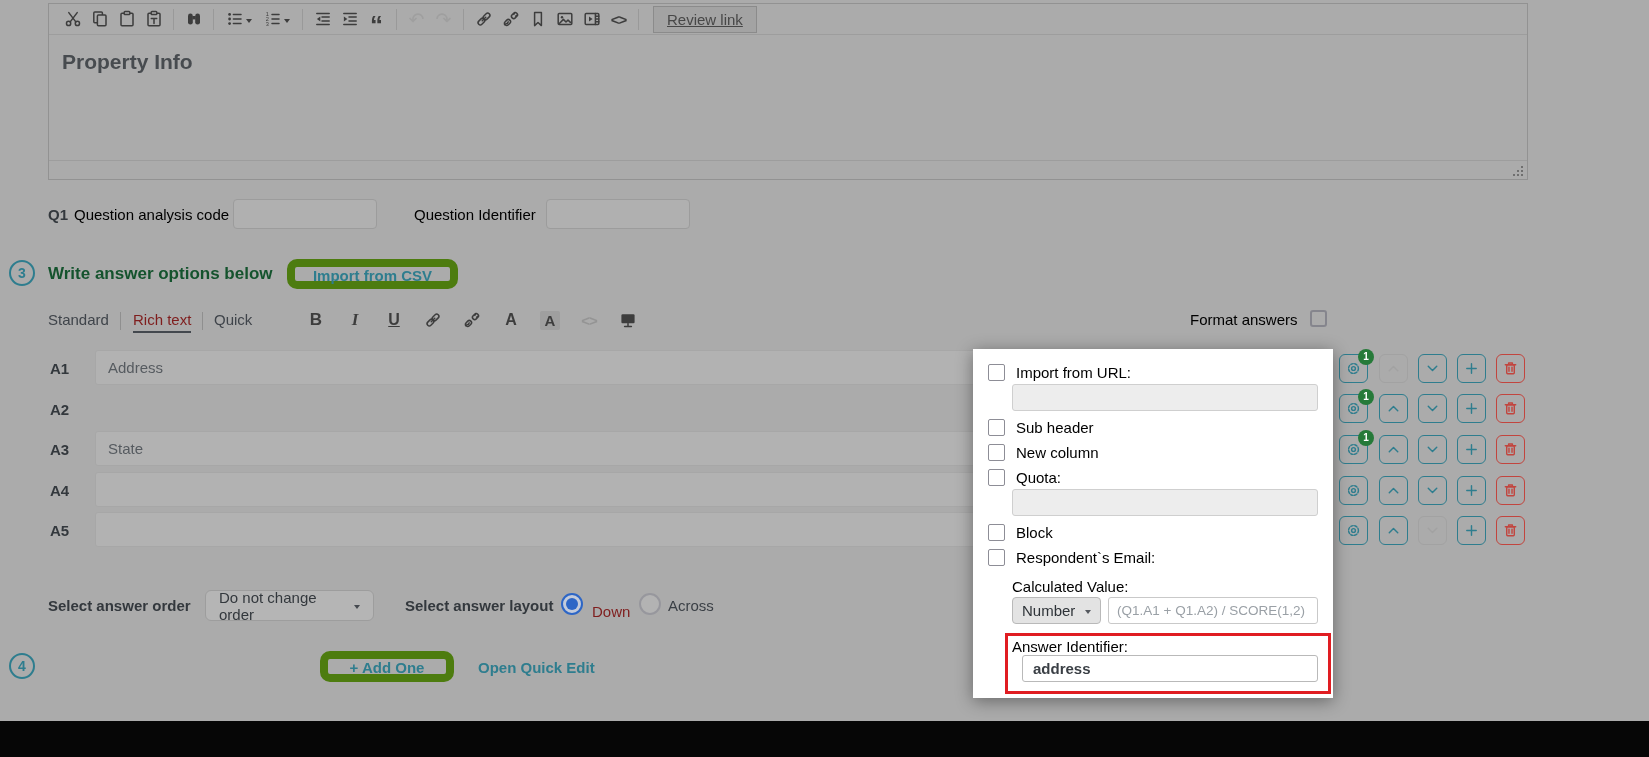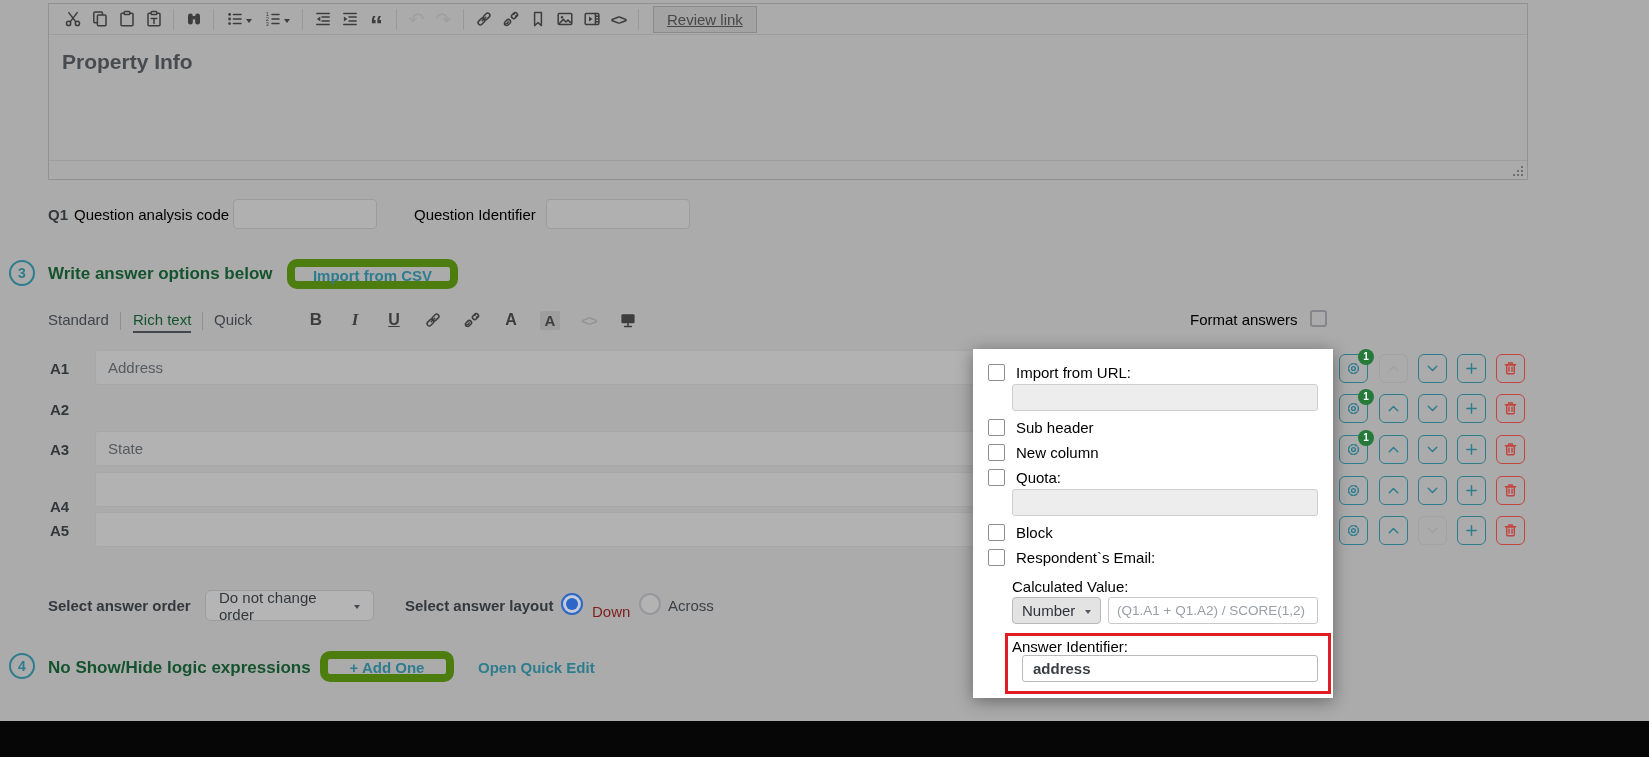--- a/index.html
+++ b/index.html
@@ -32,21 +32,21 @@
   .blbl { position:absolute; font-size:15px; font-weight:bold; color:#33383d; }
   .gin { position:absolute; background:#b0b0b0; border:1px solid #9c9c9c; border-radius:4px; font-family:inherit; font-size:15px; color:#3a3f45; padding:0 10px; }
 
   
   .numcirc { position:absolute; width:26px; height:26px; border:2px solid #2e7d8e; border-radius:50%; color:#2e7d8e; font-weight:bold; font-size:14px; line-height:22px; text-align:center; }
   .sectitle { position:absolute; font-size:17px; font-weight:bold; color:#14532d; }
   .tealbtn { position:absolute; border:8px solid #4d7c0f; border-radius:10px; background:transparent; color:#2e7d8e; font-weight:bold; font-size:15px; font-family:inherit; cursor:pointer; }
 
   
   .tab { position:absolute; top:311px; font-size:15px; color:#3f444a; cursor:pointer; }
-  .tab.active { border-bottom:2px solid #43484e; padding-bottom:3px; color:#14532d; }
+  .tab.active { border-bottom:2px solid #43484e; padding-bottom:3px; color:#7f1d1d; }
   .tabdiv { position:absolute; top:312px; width:1px; height:18px; background:#8f8f8f; }
   .fmtrow { position:absolute; left:303px; top:307px; height:26px; display:flex; align-items:center; gap:13px; }
   .fbtn { min-width:26px; height:24px; display:flex; align-items:center; justify-content:center; color:#3d3d3d; background:transparent; border:none; cursor:pointer; font-family:inherit; }
   .fb-b { font-size:17px; font-weight:800; }
   .fb-i { font-size:17px; font-weight:bold; font-style:italic; font-family:"Liberation Serif", serif; }
   .fb-u { font-size:16px; font-weight:bold; text-decoration:underline; }
   .fb-a { font-size:16px; font-weight:bold; }
   .fb-abg { font-size:15px; font-weight:bold; background:#9f9f9f; border-radius:2px; padding:1px 5px; }
   .fb-code { color:#949494; }
   .chk { position:absolute; width:17px; height:17px; border:2px solid #85858d; border-radius:3px; background:transparent; cursor:pointer; }
@@ -368,21 +368,21 @@
       </svg>
     </button>
   <button class="abtn trash" style="left:1496px; top:435px;">
       <svg class="ic" viewBox="0 0 18 18">
         <path d="M3.5 5h11M7 5V3.2h4V5"></path>
         <rect x="5" y="5" width="8" height="9.5" rx="1"></rect>
         <path d="M7.4 7.5v4.5M10.6 7.5v4.5"></path>
       </svg>
     </button>
 
-  <span class="arow-label" style="top:482px;margin-top:16px;">A4</span>
+  <span class="arow-label" style="top:482px;">A4</span>
   <input class="arow-input" style="top: 472px;" value="">
   <button class="abtn" style="left:1339px; top:476px;">
       <svg class="ic" viewBox="0 0 18 18">
         <circle cx="9" cy="9" r="5.2" stroke-dasharray="2.6 1.6"></circle>
         <circle cx="9" cy="9" r="2"></circle>
       </svg>
     </button>
   <button class="abtn" style="left:1379px; top:476px;">
       <svg class="ic" viewBox="0 0 18 18">
         <path d="M4.5 11.5L9 7l4.5 4.5"></path>
@@ -475,18 +475,17 @@
     <span>Do not change order</span>
     <span class="caret"></span>
   </div>
   <span class="blbl" style="left:405px; top:597px;">Select answer layout</span>
   <span class="radio sel" style="left:561px; top:593px;"></span>
   <span class="lbl" style="left:592px; top:603px; color:#7f1d1d;text-align:right;">Down</span>
   <span class="radio unsel" style="left:639px; top:593px;"></span>
   <span class="lbl" style="left:668px; top:597px; color:#3a3f45;">Across</span>
 
   <span class="numcirc" style="left:9px; top:653px;">4</span>
-  <span class="sectitle" style="left:48px; top:658px;">No Show/Hide logic expressions</span>
   <button class="tealbtn" style="left:320px; top:651px; width:134px; height:31px;">+ Add One</button>
   <span class="quicklink" style="left:478px; top:659px;">Open Quick Edit</span>
 
   <div class="bottombar"></div>
 </div>
 
 </body></html>

